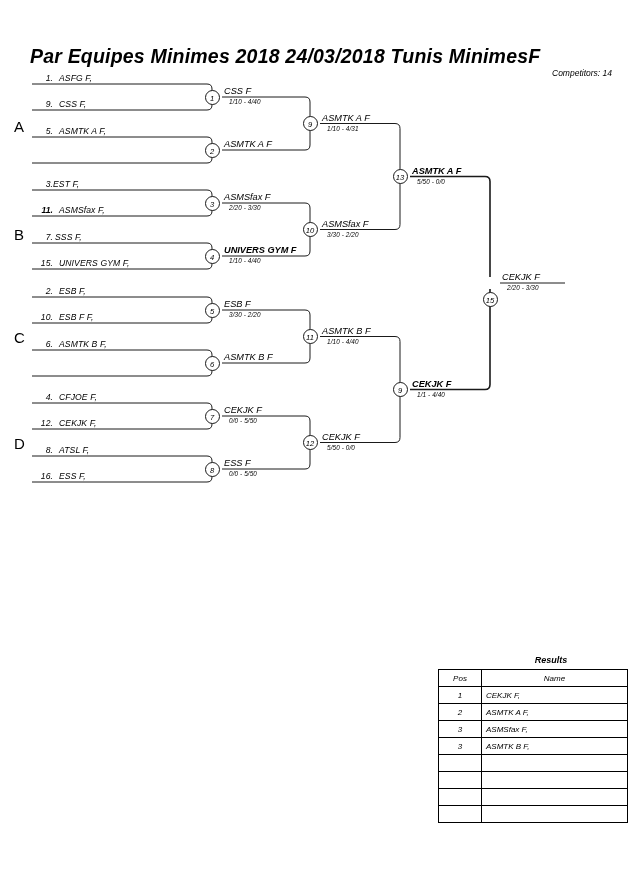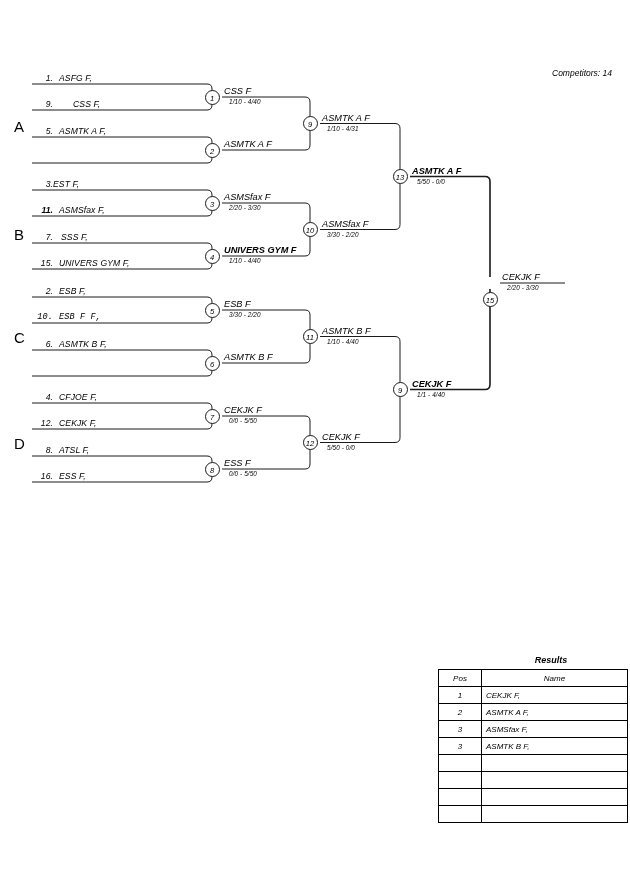--- a/index.html
+++ b/index.html
@@ -45,20 +45,21 @@
   table.results .c-pos{width:34px;text-align:center;}
   table.results .c-name{text-align:left;}
   table.results thead th.c-name{text-align:center;}
   table.results tbody td.c-pos{text-align:center;}
 </style>
 </head>
 <body>
 
 <div class="page">
 
+  <div id="title">Par Equipes Minimes 2018  24/03/2018  Tunis   MinimesF</div>
   <div id="competitors">Competitors: 14</div>
 
   <svg id="bracket-svg" viewBox="0 0 630 640" preserveAspectRatio="none">
       <path d="M32 84 H207 Q212 84 212 89 V91"></path>
       <path d="M32 110 H207 Q212 110 212 105 V103"></path>
       <path d="M32 137 H207 Q212 137 212 142 V144"></path>
       <path d="M32 163 H207 Q212 163 212 158 V156"></path>
       <path d="M32 190 H207 Q212 190 212 195 V197"></path>
       <path d="M32 216 H207 Q212 216 212 211 V209"></path>
       <path d="M32 243 H207 Q212 243 212 248 V250"></path>
@@ -88,28 +89,28 @@
       <path d="M500 283 H565"></path>
     </svg>
 
   <div class="grouplabel" style="left:14px;top:118px;">A</div>
   <div class="grouplabel" style="left:14px;top:226px;">B</div>
   <div class="grouplabel" style="left:14px;top:329px;">C</div>
   <div class="grouplabel" style="left:14px;top:435px;">D</div>
 
   <div id="entrant-layer">
       <div class="lbl entrant" style="left: 36px; top: 73px;"><span class="seed" style="width: 17px;">1.</span><span style="margin-left: 6px;">ASFG F,</span></div>
-      <div class="lbl entrant" style="left: 36px; top: 99px;"><span class="seed" style="width: 17px;">9.</span><span style="margin-left: 20px;">CSS F,</span></div>
+      <div class="lbl entrant" style="left: 36px; top: 99px;"><span class="seed" style="width: 17px;">9.</span><span style="margin-left: 6px;">CSS F,</span></div>
       <div class="lbl entrant" style="left: 36px; top: 126px;"><span class="seed" style="width: 17px;">5.</span><span style="margin-left: 6px;">ASMTK A F,</span></div>
       <div class="lbl entrant" style="left: 36px; top: 179px;"><span class="seed" style="width: 17px;">3.</span><span style="margin-left: 0;">EST F,</span></div>
       <div class="lbl entrant" style="left: 36px; top: 205px;"><span class="seed" style="width: 17px; font-weight: bold;">11.</span><span style="margin-left: 6px;">ASMSfax F,</span></div>
-      <div class="lbl entrant" style="left: 36px; top: 232px;"><span class="seed" style="width: 17px;">7.</span><span style="margin-left: 8px;">SSS F,</span></div>
+      <div class="lbl entrant" style="left: 36px; top: 232px;"><span class="seed" style="width: 17px;">7.</span><span style="margin-left: 2px;">SSS F,</span></div>
       <div class="lbl entrant" style="left: 36px; top: 258px;"><span class="seed" style="width: 17px;">15.</span><span style="margin-left: 6px;">UNIVERS GYM F,</span></div>
       <div class="lbl entrant" style="left: 36px; top: 286px;"><span class="seed" style="width: 17px;">2.</span><span style="margin-left: 6px; text-align: right;">ESB F,</span></div>
-      <div class="lbl entrant" style="left: 36px; top: 312px; font-family: Liberation Mono, monospace;"><span class="seed" style="width: 17px;">10.</span><span style="margin-left: 6px;">ESB F F,</span></div>
+      <div class="lbl entrant" style="left: 36px; top: 312px;"><span class="seed" style="width: 17px;">10.</span><span style="margin-left: 6px;">ESB F F,</span></div>
       <div class="lbl entrant" style="left: 36px; top: 339px;"><span class="seed" style="width: 17px;">6.</span><span style="margin-left: 6px;">ASMTK B F,</span></div>
       <div class="lbl entrant" style="left: 36px; top: 392px;"><span class="seed" style="width: 17px;">4.</span><span style="margin-left: 6px;">CFJOE F,</span></div>
       <div class="lbl entrant" style="left: 36px; top: 418px;"><span class="seed" style="width: 17px;">12.</span><span style="margin-left: 6px;">CEKJK F,</span></div>
       <div class="lbl entrant" style="left: 36px; top: 445px;"><span class="seed" style="width: 17px;">8.</span><span style="margin-left: 6px;">ATSL F,</span></div>
       <div class="lbl entrant" style="left: 36px; top: 471px;"><span class="seed" style="width: 17px;">16.</span><span style="margin-left: 6px;">ESS F,</span></div>
     </div>
   <div id="match-layer">
       <div class="mnum" style="left: 204.5px; top: 89.5px;">1</div>
       <div class="lbl winner" style="left: 224px; top: 86px;">CSS F</div>
       <div class="lbl score" style="left: 229px; top: 98px;">1/10 - 4/40</div>

